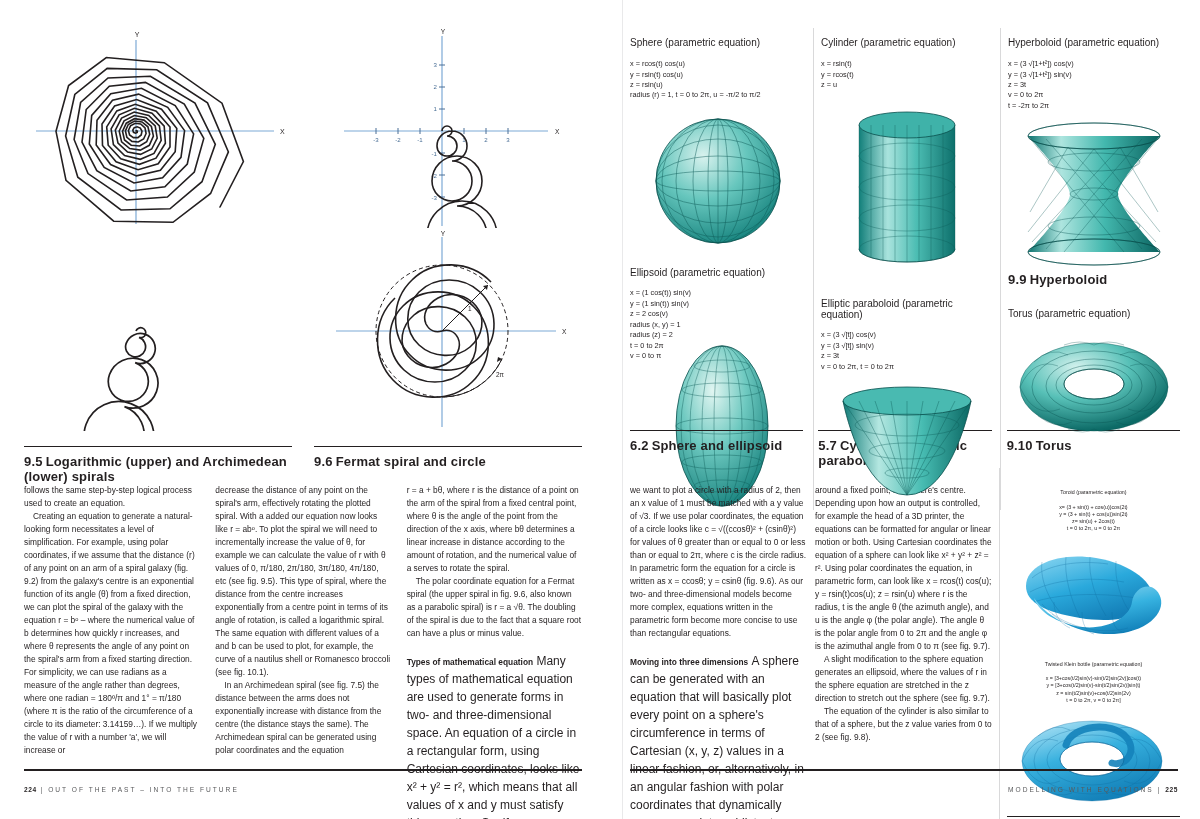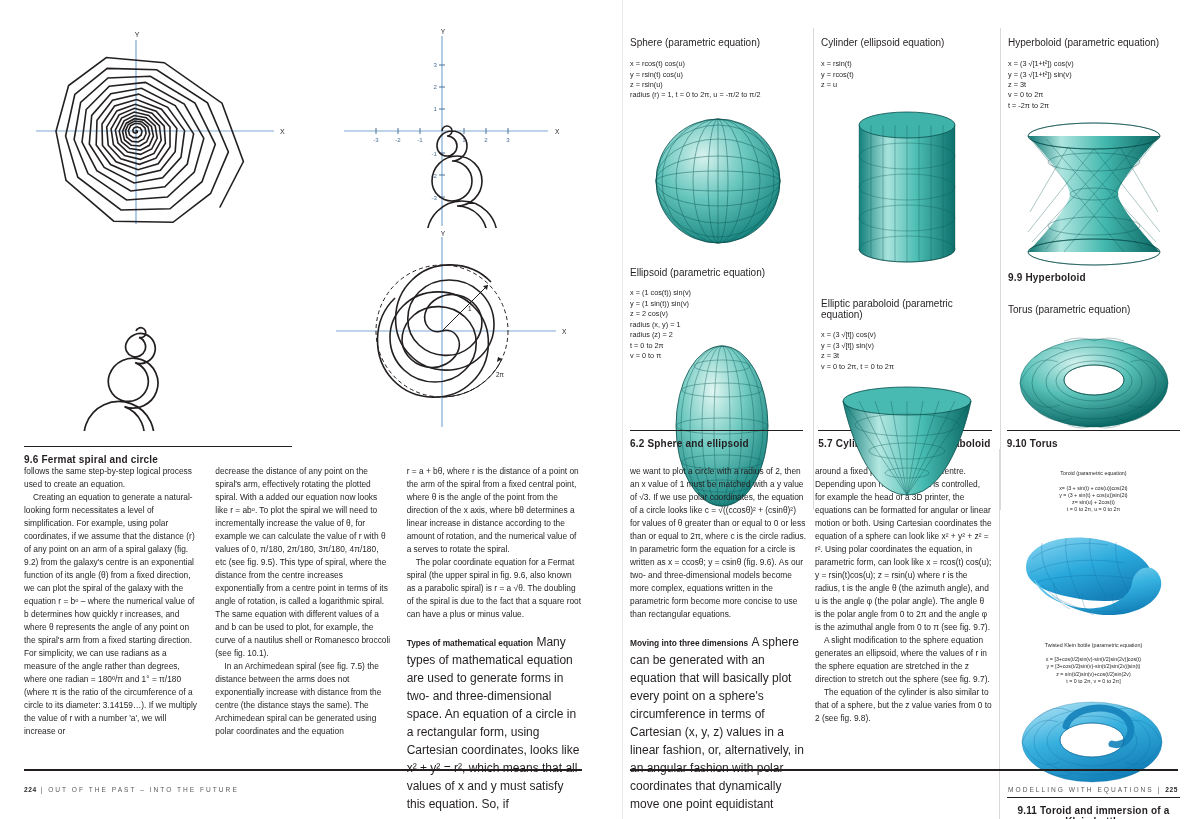--- a/index.html
+++ b/index.html
@@ -27,21 +27,21 @@
   .fig-cell svg { display: block; }
 
   .caption-row {
     display: grid;
     grid-template-columns: 1fr 1fr;
     column-gap: 22px;
     margin-top: 6px;
     padding-top: 7px;
   }
   .caption {
-    font-size: 10px;
+    font-size: 13px;
     letter-spacing: .18px;
     color: #231f20;
     font-weight: bold;
     padding-top: 7px;
     border-top: 1.1px solid #231f20;
   }
   .caption .num { font-weight: bold; margin-right: 3px; }
   .caption .txt { font-weight: bold; }
 
   
@@ -206,20 +206,23 @@
           <polygon points="186,128 182,126 181,131" fill="#231f20"></polygon>
           <text x="180" y="146" font-size="6.4" fill="#231f20" font-family="Liberation Sans, sans-serif">2π</text>
           <path d="M126,100 C133,98 139,101 142,107 C146,116 141,127 130,133 C117,140 101,136 92,125 C82,113 85,95 98,84 C112,72 135,73 149,86 C164,100 164,124 149,139 C133,155 105,155 88,139 C70,122 69,93 87,75 C106,56 139,56 158,76 C178,96 177,131 156,151 C135,172 98,171 77,149 C56,127 56,89 79,67" fill="none" stroke="#231f20" stroke-width="1.6"></path>
           <path d="M126,100 C119,102 113,99 110,93 C106,84 111,73 122,67 C135,60 151,64 160,75 C170,87 167,105 154,116 C140,128 117,127 103,114 C88,100 88,76 103,61 C119,45 147,45 164,61 C182,78 183,107 165,125 C146,144 113,144 94,124 C74,104 75,69 96,49 C117,28 154,29 175,51" fill="none" stroke="#231f20" stroke-width="1.6"></path>
         </svg>
       </div>
     </div>
 
     <div class="caption-row">
       <div class="caption">
+        <span class="num">9.5</span><span class="txt">Logarithmic (upper) and Archimedean (lower) spirals</span>
+      </div>
+      <div class="caption">
         <span class="num">9.6</span><span class="txt">Fermat spiral and circle</span>
       </div>
     </div>
 
     <div class="cols3">
       <div class="col">
         <p>follows the same step-by-step logical process used to create an equation.</p>
         <p class="ind">Creating an equation to generate a natural-looking form necessitates a level of simplification. For example, using polar coordinates, if we assume that the distance (r) of any point on an arm of a spiral galaxy (fig. 9.2) from the galaxy's centre is an exponential function of its angle (θ) from a fixed direction, we can plot the spiral of the galaxy with the equation r = bᵒ – where the numerical value of b determines how quickly r increases, and where θ represents the angle of any point on the spiral's arm from a fixed starting direction. For simplicity, we can use radians as a measure of the angle rather than degrees, where one radian = 180º/π and 1° = π/180 (where π is the ratio of the circumference of a circle to its diameter: 3.14159…). If we multiply the value of r with a number 'a', we will increase or</p>
       </div>
       <div class="col">
@@ -310,21 +313,21 @@
                 <ellipse cx="92" cy="96" rx="41" ry="80"></ellipse>
             </g>
             <ellipse cx="92" cy="96" rx="46" ry="80" fill="none" stroke="#0a4f4c" stroke-width=".8"></ellipse>
           </svg>
         </div>
       </div>
 
       <div style="position:relative">
         <div class="vdiv" style="left:-8px"></div>
         <div class="eqbox">
-          <div class="eqtitle">Cylinder (ellipsoid equation)</div>
+          <div class="eqtitle">Cylinder (parametric equation)</div>
           <div>x = rsin(t)
 y = rcos(t)
 z = u</div>
         </div>
         <div class="fig3d" style="margin-top:2px">
           <svg width="172" height="168" viewBox="0 0 172 168">
             <defs>
               <linearGradient id="gCyl" x1="0" y1="0" x2="1" y2="0">
                 <stop offset="0%" stop-color="#127f7a"></stop>
                   <stop offset="30%" stop-color="#a9e3dd"></stop>

